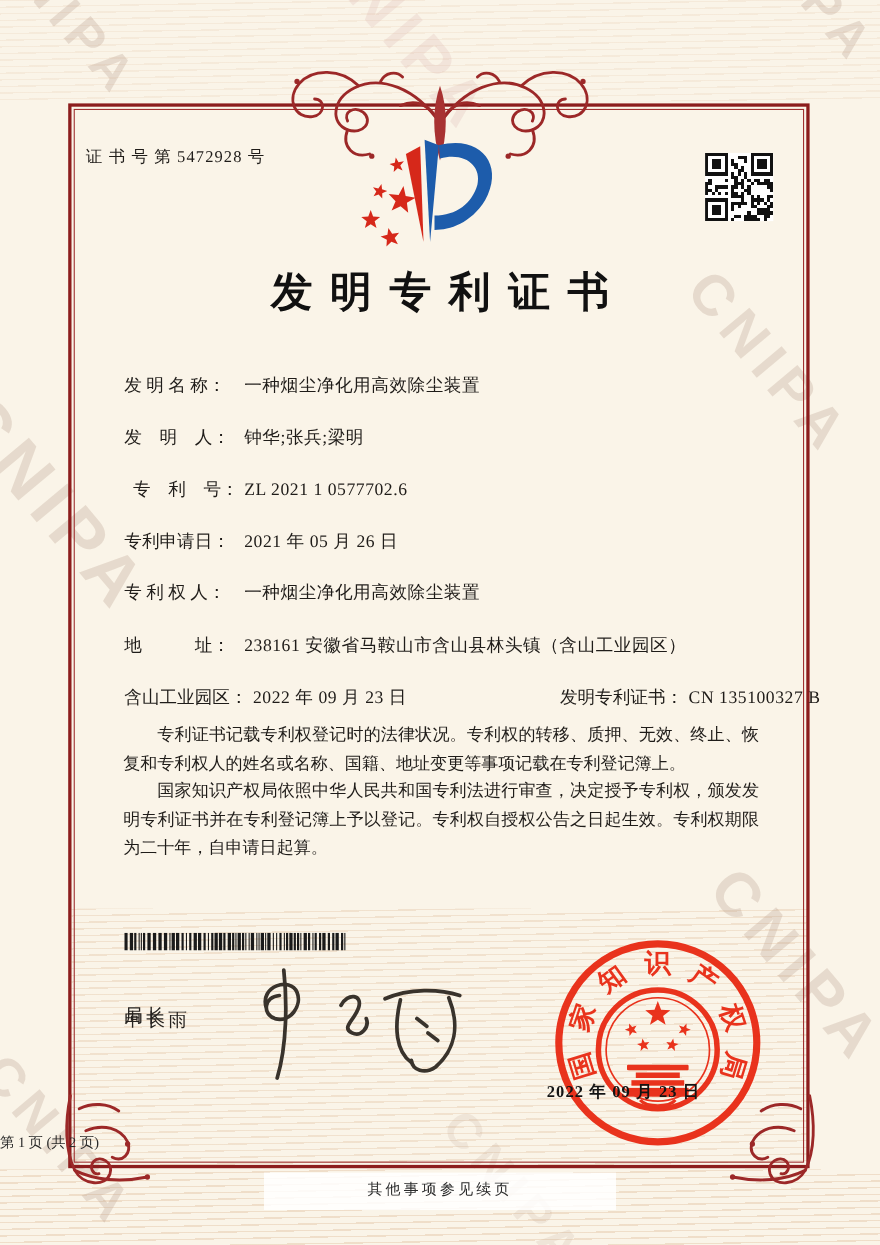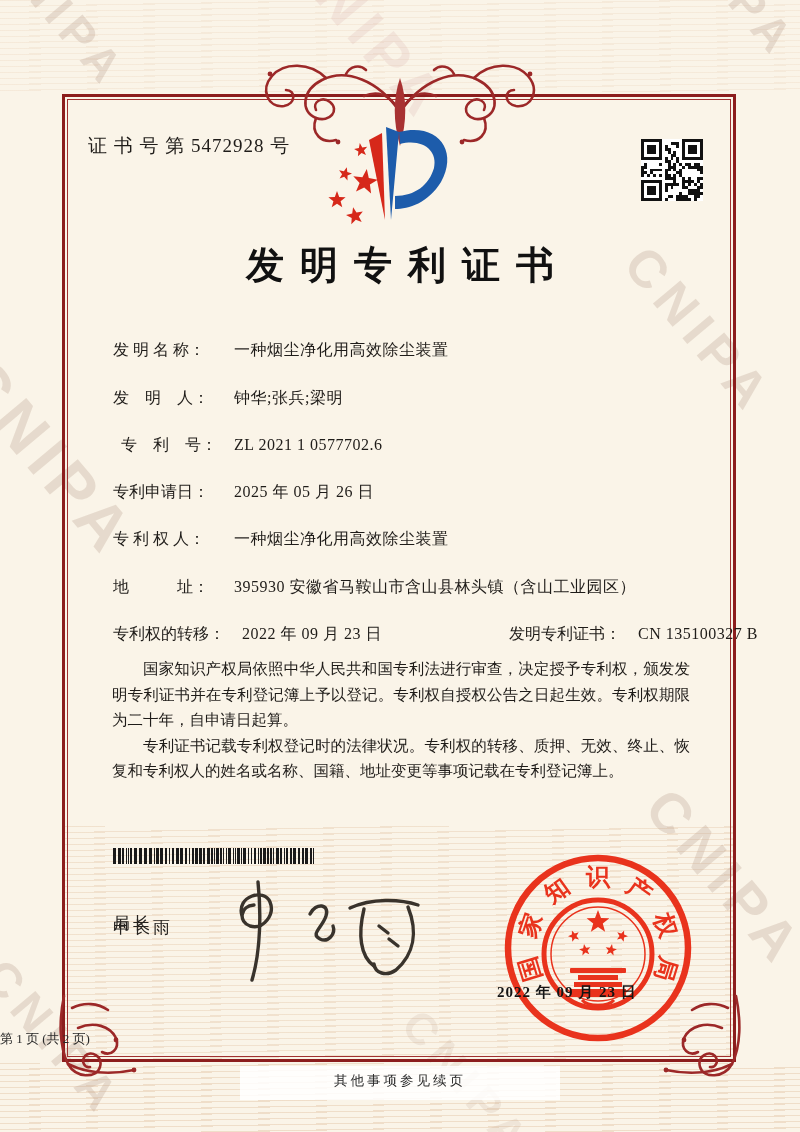--- a/index.html
+++ b/index.html
@@ -22,30 +22,30 @@
   .frame{position:absolute;left:62px;top:94px;width:668px;height:962px;border:3px solid #8c1d1d;z-index:5;}
   .frame-inner{position:absolute;inset:2px;border:1px solid #a03030;}
 
   .orn{stroke:#9c2828;fill:none;stroke-width:2.6;stroke-linecap:round;}
   .orn-top{left:250px;top:50px;width:300px;height:110px;z-index:6;}
   .orn-corner{width:92px;height:92px;z-index:6;}
   .orn-left{left:50px;top:990px;}
   .orn-right{left:658px;top:990px;transform:scaleX(-1);}
 
   
-  .cert-no{left:88px;top:133px;font-size:19px;letter-spacing:1px;z-index:10;}
+  .cert-no{left:78px;top:133px;font-size:15px;letter-spacing:1px;z-index:10;}
   .logo{left:325px;top:114px;width:150px;height:124px;z-index:10;}
   .qr{left:641px;top:139px;width:62px;height:62px;z-index:10;background:#fff;}
   .title{left:0;top:240px;width:800px;text-align:center;font-size:38px;font-weight:bold;
          letter-spacing:0.42em;text-indent:0.42em;color:#111;z-index:10;}
 
   
   .field{position:absolute;left:113px;font-size:16px;z-index:10;white-space:nowrap;}
   .flabel{display:inline-block;min-width:104px;}
-  .fvalue{margin-left:17px;letter-spacing:0.5px;}
+  .fvalue{margin-left:5px;letter-spacing:0.5px;}
   .grant-no{position:absolute;left:396px;top:0;white-space:nowrap;}
 
   
   .body-text{left:112px;top:656px;width:578px;font-size:15.5px;line-height:25.5px;
              text-align:justify;z-index:10;}
   .body-text p{margin:0;text-indent:2em;}
 
   
   .barcode{left:113px;top:848px;width:206px;height:16px;z-index:12;}
   .signer{left:113px;font-family:"Liberation Sans","DejaVu Sans",sans-serif;
@@ -146,38 +146,38 @@
   <div class="field" style="top:340px;">
     <span class="flabel">发 明 名 称：</span><span class="fvalue">一种烟尘净化用高效除尘装置</span>
   </div>
   <div class="field" style="top:388px;">
     <span class="flabel">发　明　人：</span><span class="fvalue">钟华;张兵;梁明</span>
   </div>
   <div class="field" style="top:435px;text-align:right;">
     <span class="flabel">专　利　号：</span><span class="fvalue">ZL 2021 1 0577702.6</span>
   </div>
   <div class="field" style="top:482px;">
-    <span class="flabel">专利申请日：</span><span class="fvalue">2025 年 05 月 26 日</span>
+    <span class="flabel">专利申请日：</span><span class="fvalue">2021 年 05 月 26 日</span>
   </div>
   <div class="field" style="top:529px;">
     <span class="flabel">专 利 权 人：</span><span class="fvalue">一种烟尘净化用高效除尘装置</span>
   </div>
   <div class="field" style="top:577px;">
-    <span class="flabel">地　　　址：</span><span class="fvalue">395930 安徽省马鞍山市含山县林头镇（含山工业园区）</span>
+    <span class="flabel">地　　　址：</span><span class="fvalue">238161 安徽省马鞍山市含山县林头镇（含山工业园区）</span>
   </div>
   <div class="field" style="top:624px;width:600px;">
-    <span class="flabel">专利权的转移：</span><span class="fvalue">2022 年 09 月 23 日</span>
+    <span class="flabel">含山工业园区：</span><span class="fvalue">2022 年 09 月 23 日</span>
     <span class="grant-no">
       <span>发明专利证书：</span><span class="fvalue">CN 135100327 B</span>
     </span>
   </div>
 
   <div class="abs body-text">
+    <p>专利证书记载专利权登记时的法律状况。专利权的转移、质押、无效、终止、恢复和专利权人的姓名或名称、国籍、地址变更等事项记载在专利登记簿上。</p>
     <p>国家知识产权局依照中华人民共和国专利法进行审查，决定授予专利权，颁发发明专利证书并在专利登记簿上予以登记。专利权自授权公告之日起生效。专利权期限为二十年，自申请日起算。</p>
-    <p>专利证书记载专利权登记时的法律状况。专利权的转移、质押、无效、终止、恢复和专利权人的姓名或名称、国籍、地址变更等事项记载在专利登记簿上。</p>
   </div>
 
   <svg class="abs barcode" viewBox="0 0 206 16" preserveAspectRatio="none">
     <path id="barcode-bars" fill="#1a1a1a" d="M0 0h3v16h-3zM5 0h3v16h-3zM9 0h2v16h-2zM13 0h1v16h-1zM15 0h1v16h-1zM17 0h2v16h-2zM21 0h3v16h-3zM26 0h3v16h-3zM31 0h3v16h-3zM36 0h3v16h-3zM41 0h1v16h-1zM43 0h3v16h-3zM47 0h3v16h-3zM52 0h2v16h-2zM56 0h1v16h-1zM59 0h2v16h-2zM63 0h3v16h-3zM67 0h3v16h-3zM72 0h2v16h-2zM76 0h1v16h-1zM79 0h2v16h-2zM82 0h3v16h-3zM86 0h3v16h-3zM90 0h2v16h-2zM94 0h3v16h-3zM98 0h2v16h-2zM101 0h1v16h-1zM103 0h3v16h-3zM107 0h2v16h-2zM110 0h1v16h-1zM113 0h1v16h-1zM115 0h3v16h-3zM120 0h1v16h-1zM122 0h1v16h-1zM124 0h3v16h-3zM128 0h1v16h-1zM130 0h3v16h-3zM135 0h1v16h-1zM138 0h1v16h-1zM141 0h2v16h-2zM145 0h1v16h-1zM147 0h2v16h-2zM150 0h3v16h-3zM154 0h2v16h-2zM157 0h2v16h-2zM160 0h1v16h-1zM163 0h3v16h-3zM167 0h2v16h-2zM171 0h1v16h-1zM173 0h2v16h-2zM177 0h2v16h-2zM180 0h3v16h-3zM185 0h2v16h-2zM189 0h2v16h-2zM192 0h3v16h-3zM197 0h2v16h-2zM200 0h1v16h-1z"></path>
   </svg>
 
   <div class="abs signer signer-title">局长</div>
   <div class="abs signer signer-name">申长雨</div>
 
   <svg class="abs signature" viewBox="0 0 220 112">

